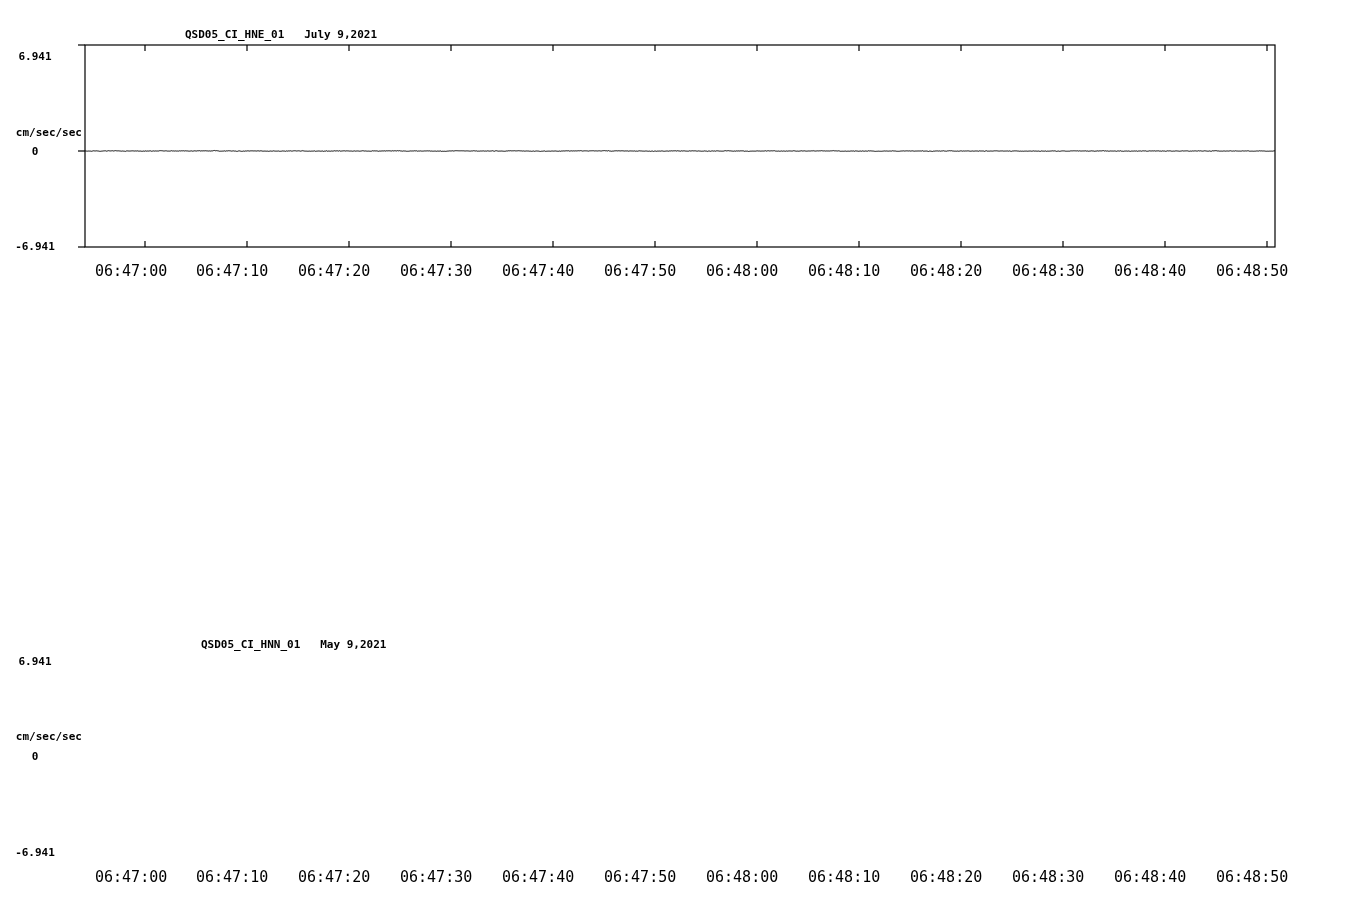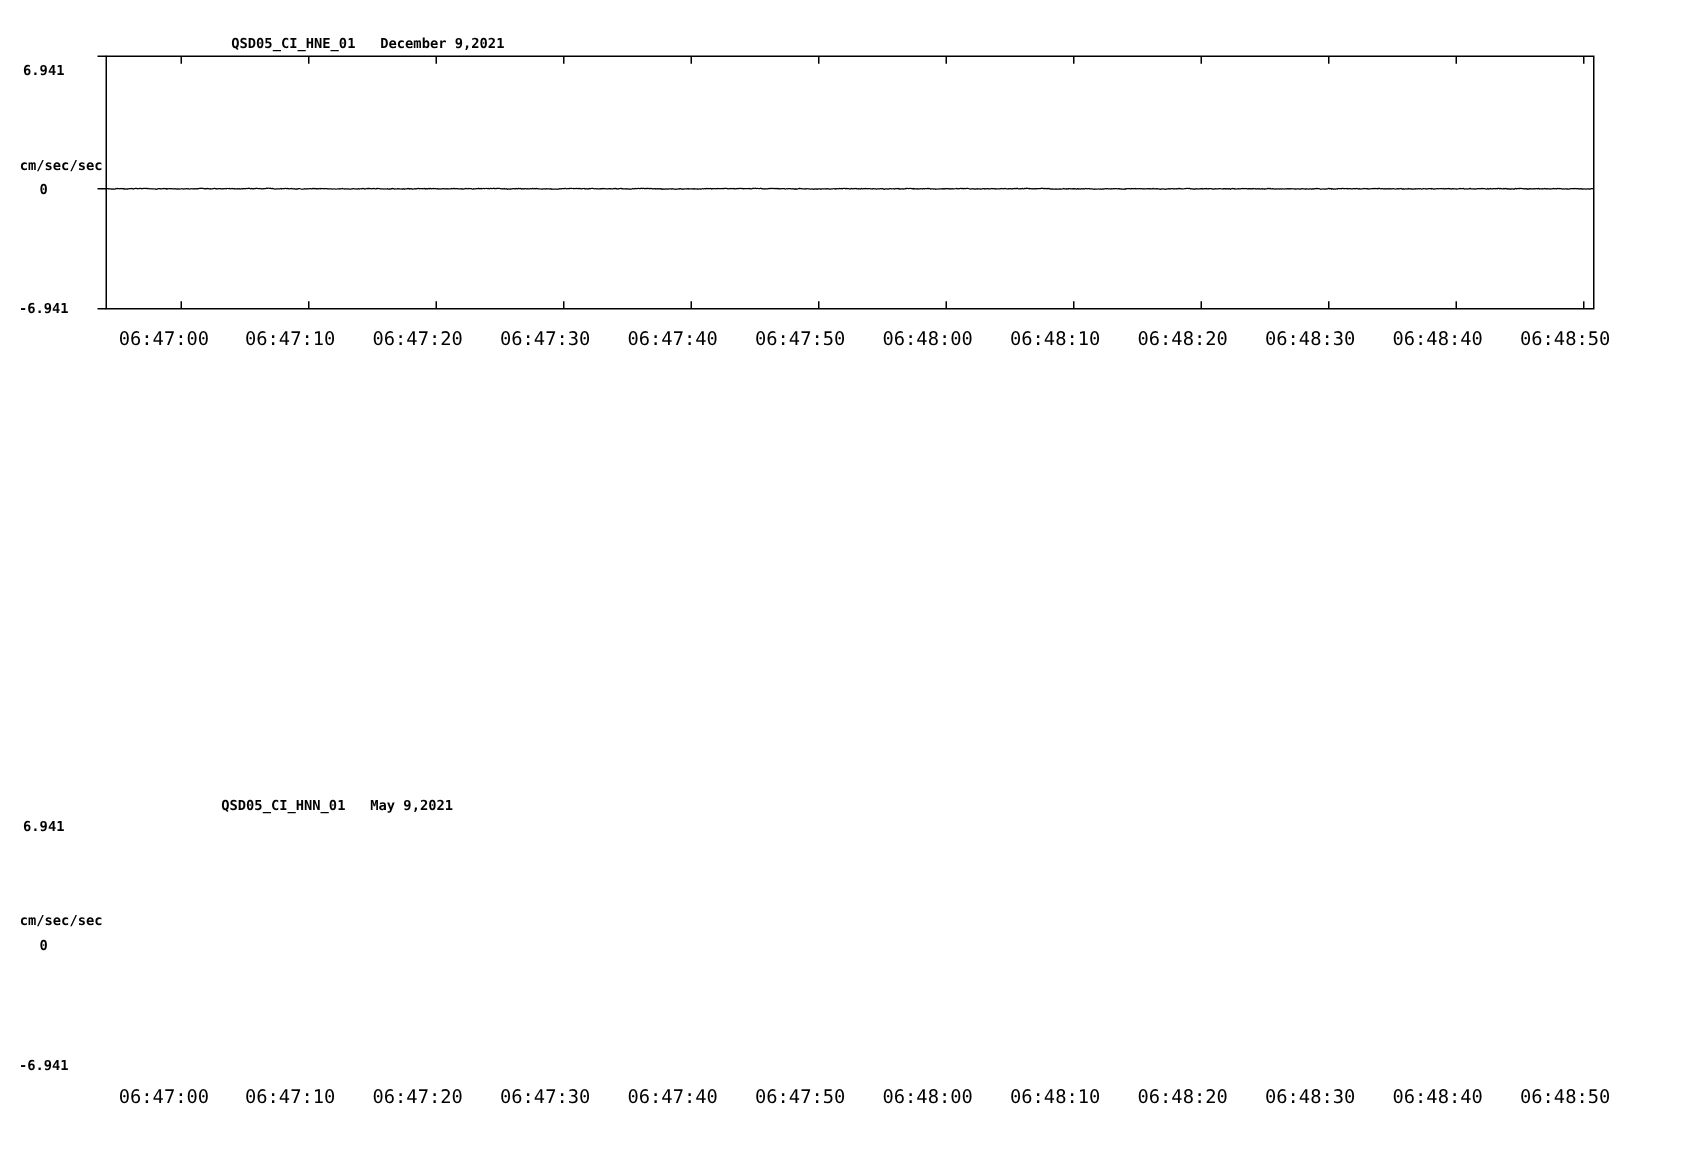--- a/index.html
+++ b/index.html
@@ -67,21 +67,21 @@
     white-space: pre;
     font-family: "DejaVu Sans Mono", monospace;
   }
 </style>
 </head>
 <body>
 
 <div class="page">
 
   <div class="panel panel-1">
-    <div class="title" style="left:185px; top:28px;">QSD05_CI_HNE_01   December 9,2021</div>
+    <div class="title" style="left:185px; top:28px;">QSD05_CI_HNE_01   July 9,2021</div>
     <div class="axis-label ylabel-unit" style="top:126px;">cm/sec/sec</div>
     <div class="axis-label ytick" style="top:50px;">6.941</div>
     <div class="axis-label ytick" style="top:145px;">0</div>
     <div class="axis-label ytick" style="top:240px;">-6.941</div>
 
     <svg class="plot-svg" width="1358" height="300">
       <rect x="85" y="45" width="1190" height="202" fill="none" stroke="#000000" stroke-width="1.2"></rect>
 
       <line x1="78" y1="45" x2="85" y2="45" stroke="#000000" stroke-width="1.2"></line>
       <line x1="78" y1="151" x2="85" y2="151" stroke="#000000" stroke-width="1.2"></line>
@@ -123,21 +123,21 @@
     <div class="xtick" style="left:604px; top:262px; width:100px;">06:47:50</div>
     <div class="xtick" style="left:706px; top:262px; width:100px;">06:48:00</div>
     <div class="xtick" style="left:808px; top:262px; width:100px;">06:48:10</div>
     <div class="xtick" style="left:910px; top:262px; width:100px;">06:48:20</div>
     <div class="xtick" style="left:1012px;top:262px; width:100px;">06:48:30</div>
     <div class="xtick" style="left:1114px;top:262px; width:100px;">06:48:40</div>
     <div class="xtick" style="left:1216px;top:262px; width:100px;">06:48:50</div>
   </div>
 
   <div class="panel panel-2">
-    <div class="title" style="left:177px; top:340px;text-align:right;">QSD05_CI_HNN_01   May 9,2021</div>
+    <div class="title" style="left:201px; top:340px;text-align:right;">QSD05_CI_HNN_01   May 9,2021</div>
     <div class="axis-label ylabel-unit" style="top:432px;">cm/sec/sec</div>
     <div class="axis-label ytick" style="top:357px;">6.941</div>
     <div class="axis-label ytick" style="top:452px;">0</div>
     <div class="axis-label ytick" style="top:548px;">-6.941</div>
 
     <svg class="plot-svg" width="1358" height="300" style="top:-298px;">
       <g transform="translate(0,298)">
         <rect x="85" y="55" width="1190" height="202" fill="none" stroke="#000000" stroke-width="1.2"></rect>
         <line x1="78" y1="55" x2="85" y2="55" stroke="#000000" stroke-width="1.2"></line>
         <line x1="78" y1="161" x2="85" y2="161" stroke="#000000" stroke-width="1.2"></line>

